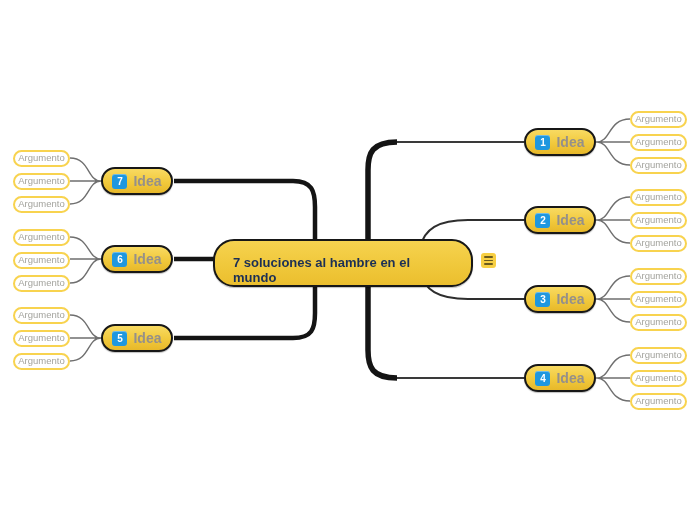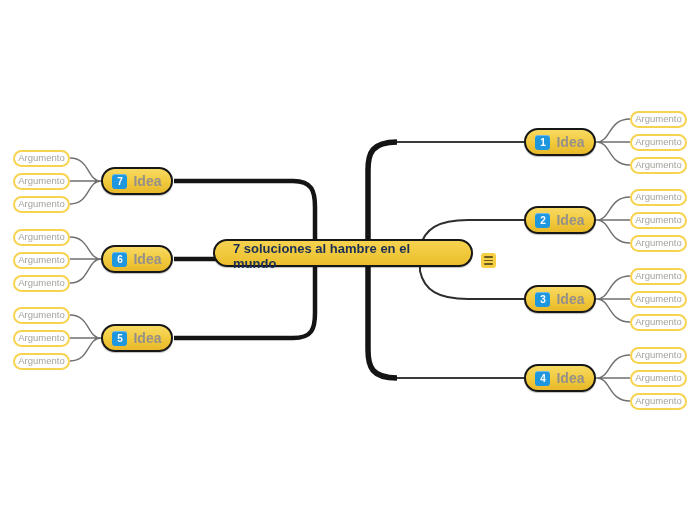--- a/index.html
+++ b/index.html
@@ -4,24 +4,24 @@
 <style>
   html,body{margin:0;padding:0;}
   body{
     width:697px;height:520px;background:#ffffff;overflow:hidden;position:relative;
     font-family:"Liberation Sans","DejaVu Sans",sans-serif;
   }
   .canvas{position:absolute;left:0;top:0;width:697px;height:520px;}
   svg.links{position:absolute;left:0;top:0;z-index:1;}
   .node{position:absolute;box-sizing:border-box;z-index:2;}
   .central{
-    left:213px;top:239px;width:260px;height:28px;
+    left:213px;top:239px;width:260px;height:48px;
     background:linear-gradient(180deg,#F6D24F 0%,#F0C83B 55%,#EBBE2E 100%);
     border:2px solid #171717;border-radius:21px;
-    display:flex;align-items:flex-start;
+    display:flex;align-items:flex-end;
     box-shadow:0 1px 1px rgba(0,0,0,0.25);
   }
   .central-text{
     margin-left:18px;width:205px;
     font-size:13px;font-weight:bold;color:#1B2F55;line-height:15px;
   }
   .idea{
     width:72px;height:28px;
     background:linear-gradient(180deg,#F8DA62 0%,#F1C93C 55%,#E7B82A 100%);
     border:2px solid #171717;border-radius:14px;

